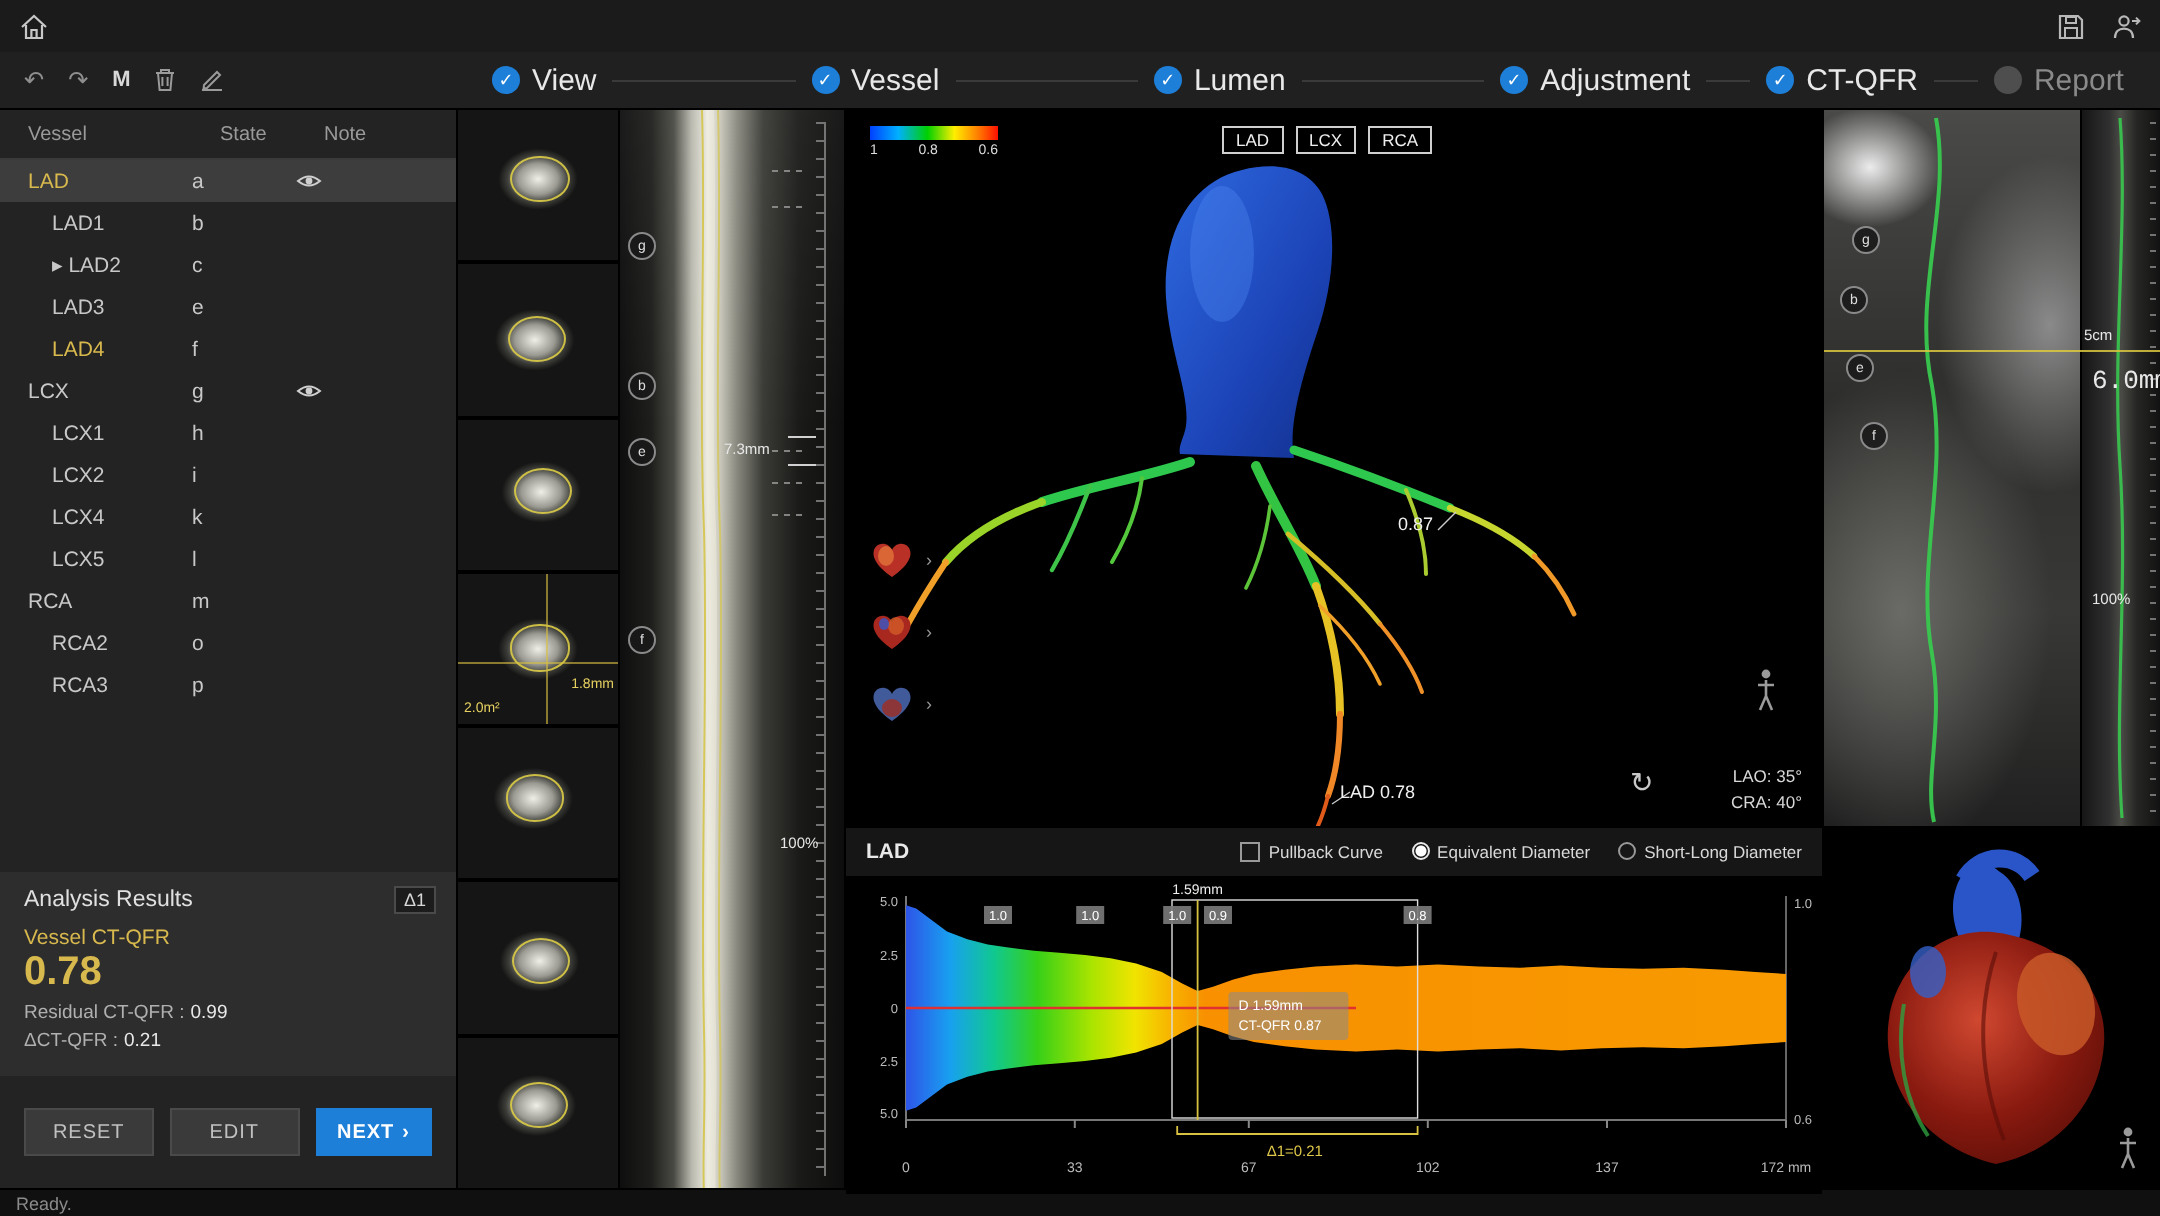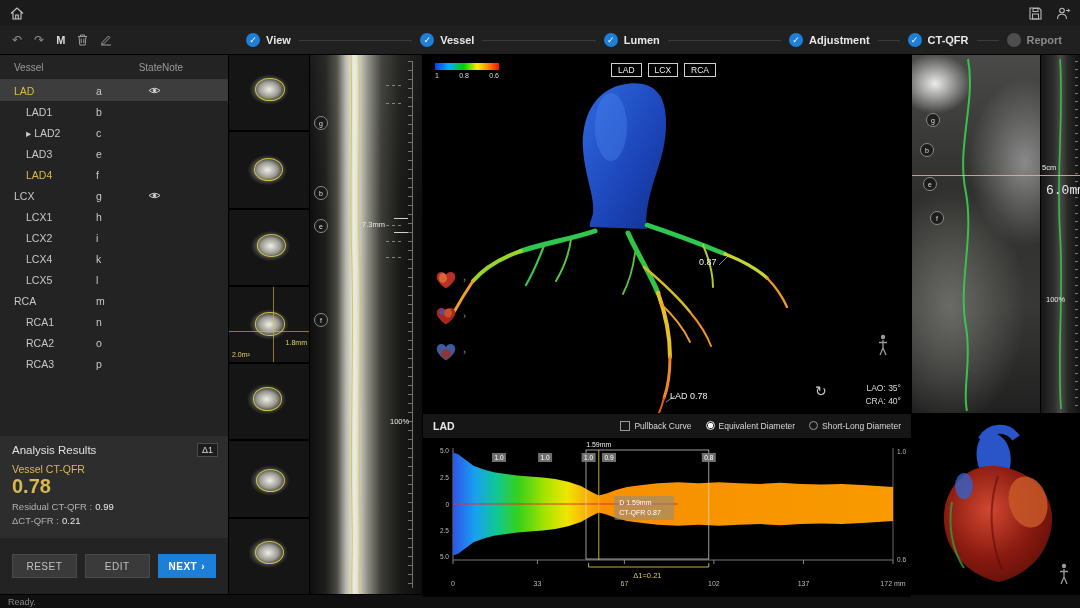--- a/index.html
+++ b/index.html
@@ -9,33 +9,33 @@
   .tb-icons{display:flex;align-items:center;gap:14px;}
   
   .row2{height:28px;background:#202020;display:flex;align-items:center;flex:0 0 auto;border-bottom:1px solid #000;}
   .left-tools{width:228px;flex:0 0 auto;display:flex;align-items:center;gap:12px;padding-left:12px;box-sizing:border-box;}
   .tool-glyph{font-size:12px;color:#8e8e8e;line-height:1;}
   .tool-m{font-size:11px;font-weight:bold;color:#d8d8d8;}
   .tabbar{flex:1;display:flex;align-items:center;gap:8px;padding:0 18px;}
   .tab{display:flex;align-items:center;gap:6px;cursor:default;}
   .tcheck{width:14px;height:14px;border-radius:50%;background:#1d7fd8;color:#fff;font-size:9px;display:flex;align-items:center;justify-content:center;}
   .tcheck.off{background:#4e4e4e;color:#4e4e4e;}
-  .tlab{font-size:11px;font-weight:bold;color:#e8e8e8;white-space:nowrap;}
+  .tlab{font-size:15px;font-weight:normal;color:#e8e8e8;white-space:nowrap;}
   .tab.todo .tlab{color:#8a8a8a;}
   .tgap{height:1px;background:#3a3a3a;}
   .tgap.lg{flex:1;}
   .tgap.sm{width:22px;}
   
   .content{flex:1;display:flex;gap:1px;background:#000;min-height:0;}
   
   .sidebar{width:228px;flex:0 0 auto;background:#232323;display:flex;flex-direction:column;}
   .vtable{flex:1;overflow:hidden;}
   .vhead{display:flex;height:24px;align-items:center;border-bottom:1px solid #3a3a3a;color:#9a9a9a;font-size:10px;}
   .vh-name{flex:0 0 96px;padding-left:14px;}
-  .vh-state{flex:0 0 52px;text-align:right;}
+  .vh-state{flex:0 0 52px;}
   .vh-note{flex:1;}
   .vrow{display:flex;height:21px;align-items:center;font-size:10.5px;color:#c8c8c8;}
   .vrow.sel{background:#3d3d3d;}
   .vc{display:flex;align-items:center;}
   .vname{flex:0 0 96px;padding-left:14px;box-sizing:border-box;}
   .vrow.child .vname{padding-left:26px;}
   .vname.yel{color:#d8b94e;}
   .vstate{flex:0 0 52px;}
   .vnote{flex:1;}
   .analysis{height:102px;flex:0 0 auto;background:#2d2d2d;padding:8px 12px;box-sizing:border-box;position:relative;}
@@ -242,25 +242,20 @@
               <span class="vc vnote"></span>
             </div>
             <div class="vrow child">
               <span class="vc vname">LCX5</span>
               <span class="vc vstate">l</span>
               <span class="vc vnote"></span>
             </div>
             <div class="vrow">
               <span class="vc vname">RCA</span>
               <span class="vc vstate">m</span>
-              <span class="vc vnote"></span>
-            </div>
-            <div class="vrow child">
-              <span class="vc vname">RCA1</span>
-              <span class="vc vstate">n</span>
               <span class="vc vnote"></span>
             </div>
             <div class="vrow child">
               <span class="vc vname">RCA2</span>
               <span class="vc vstate">o</span>
               <span class="vc vnote"></span>
             </div>
             <div class="vrow child">
               <span class="vc vname">RCA3</span>
               <span class="vc vstate">p</span>

